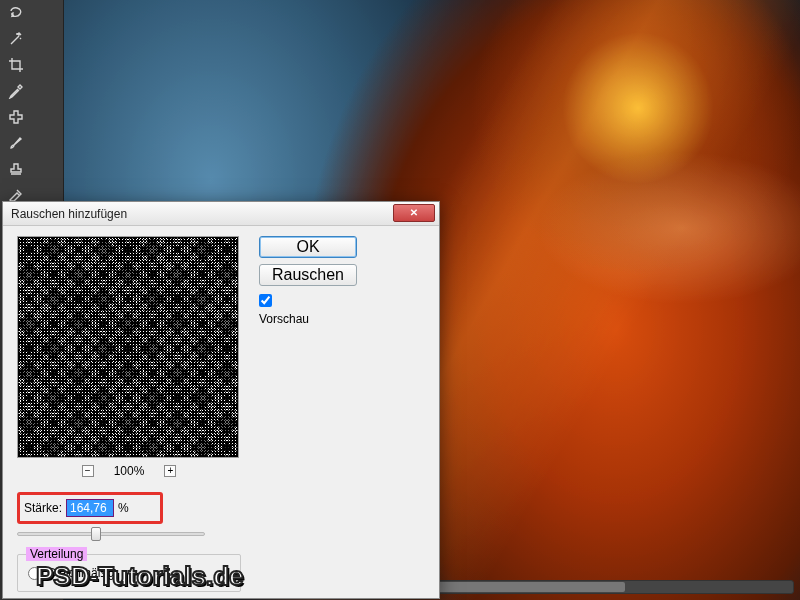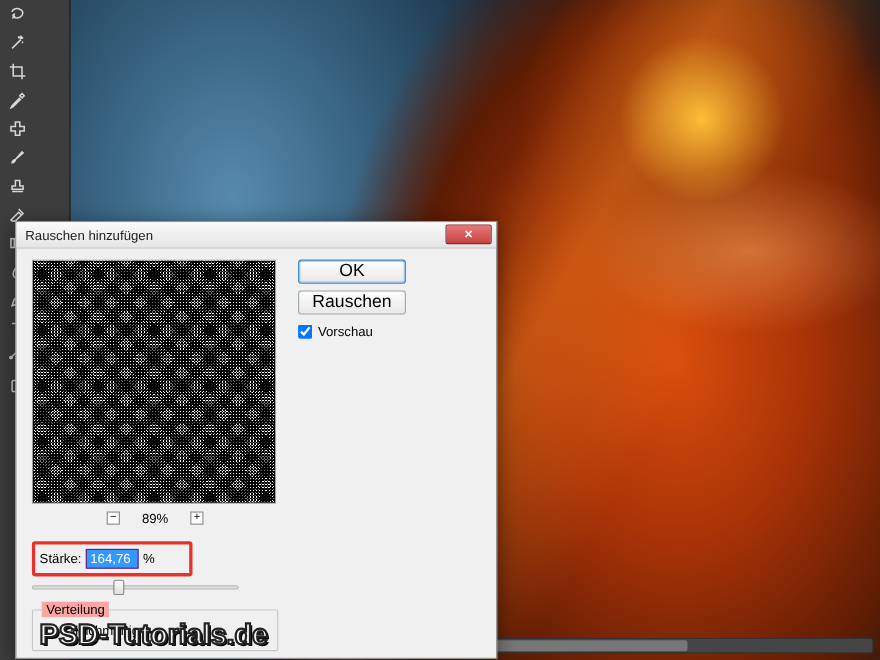--- a/index.html
+++ b/index.html
@@ -24,21 +24,21 @@
 .artwork::after { content: ""; position: absolute; inset: 0;
   background:
     radial-gradient(ellipse 28% 18% at 84% 38%, rgba(180,120,80,0.6) 0%, rgba(0,0,0,0) 70%),
     linear-gradient(120deg, rgba(0,0,0,0) 45%, rgba(230,120,40,0.35) 55%, rgba(0,0,0,0) 70%);
   mix-blend-mode: screen;
 }
 .scrollbar-h { position: absolute; left: 300px; bottom: 6px; width: 430px; height: 14px; background: #454545; border: 1px solid #333; border-radius: 3px; z-index: 2; }
 .scrollbar-h .thumb { position: absolute; left: 60px; top: 1px; width: 200px; height: 10px; background: #777; border-radius: 2px; }
 
 
-.dialog { position: absolute; left: 14px; top: 201px; width: 438px; height: 398px; background: #f0f0f0; border: 1px solid #8a8a8a; box-shadow: 0 4px 18px rgba(0,0,0,0.5); z-index: 20; font-size: 12px; color: #000; }
+.dialog { position: absolute; left: 2px; top: 201px; width: 438px; height: 398px; background: #f0f0f0; border: 1px solid #8a8a8a; box-shadow: 0 4px 18px rgba(0,0,0,0.5); z-index: 20; font-size: 12px; color: #000; }
 .titlebar { height: 24px; background: linear-gradient(#fbfbfb, #e4e4e4); border-bottom: 1px solid #c6c6c6; display: flex; align-items: center; padding: 0 4px 0 8px; font-size: 12px; color: #222; }
 .titlebar .spacer { flex: 1; }
 .close-btn { width: 42px; height: 18px; background: linear-gradient(#e67877, #c94342); border: 1px solid #8a2b2a; border-radius: 2px; display: flex; align-items: center; justify-content: center; color: #fff; font-weight: bold; font-size: 10px; margin-top: -2px; }
 
 .dialog-body { padding: 10px 12px 8px 14px; position: relative; display: flex; gap: 18px; height: calc(100% - 24px); }
 .left-col { width: 224px; }
 .right-col { flex: 1; padding-top: 0; }
 
 .preview-box { width: 222px; height: 222px; border: 1px solid #9a9a9a; background: #fff; background-image:
   repeating-linear-gradient(45deg, #000 0 1px, transparent 1px 2px),
@@ -53,28 +53,28 @@
 .amount-row { display: flex; align-items: center; gap: 4px; margin-top: 14px; border: 3px solid #e5322c; border-radius: 3px; padding: 4px 4px; width: 146px; }
 .amount-row label { color: #000; font-size: 12px; }
 .amount-input { width: 48px; height: 18px; border: 1px solid #701a75; font-size: 12px; padding: 1px 3px; background: #3399ff; color: #fff; text-align: left; }
 .amount-row .pct { font-size: 12px; }
 
 .slider-track { position: relative; margin: 2px 0 12px 0; width: 188px; height: 16px; }
 .slider-track .track { position: absolute; left: 0; right: 0; top: 6px; height: 4px; background: #dcdcdc; border: 1px solid #b8b8b8; border-radius: 2px; }
 .slider-track .thumb { position: absolute; top: 1px; left: 74px; width: 10px; height: 14px; background: linear-gradient(#fdfdfd,#dedede); border: 1px solid #888; border-radius: 2px; }
 
 .groupbox { border: 1px solid #c8c8c8; border-radius: 2px; padding: 8px 10px 8px 10px; position: relative; margin-top: 4px; }
-.groupbox .legend { position: absolute; top: -8px; left: 8px; background: #fca5a5; padding: 0 4px; font-size: 12px; }
+.groupbox .legend { position: absolute; top: -8px; left: 8px; background: #f0abfc; padding: 0 4px; font-size: 12px; }
 .radio-row { display: flex; align-items: center; gap: 6px; margin: 3px 0; font-size: 12px; }
 .radio-row input { margin: 0; }
 
 .btn { width: 98px; height: 22px; display: flex; align-items: center; justify-content: center; background: linear-gradient(#fefefe,#e8e8e8); border: 1px solid #9aa7ae; border-radius: 3px; font-size: 16px; margin-bottom: 6px; }
 .btn.primary { border: 1px solid #3a84c4; box-shadow: 0 0 0 1px #8cc2ee inset; }
 
-.vorschau { display: flex; align-items: center; gap: 5px; margin-top: 8px; font-size: 12px; }
+.vorschau { display: flex; align-items: flex-start; gap: 5px; margin-top: 8px; font-size: 12px; flex-direction: column; }
 .vorschau input { margin: 0; }
 
 
 .watermark { position: absolute; left: 36px; bottom: 8px; font-size: 26px; font-weight: 800; color: #fff; -webkit-text-stroke: 2px #222; text-shadow: 2px 2px 0 #000; letter-spacing: 0; z-index: 50; font-family: Arial Black, Arial, sans-serif; }
 </style>
 </head>
 <body>
 
 <div class="tool-palette">
   <div class="tool-btn">
@@ -167,21 +167,21 @@
         <span>✕</span>
       </div>
   </div>
   <div class="dialog-body">
     <div class="left-col">
       <div class="preview-box"></div>
       <div class="zoom-row">
         <div class="zoom-btn">
             <span>−</span>
           </div>
-        <span>89%</span>
+        <span>100%</span>
         <div class="zoom-btn">
             <span>+</span>
           </div>
       </div>
 
       <div class="amount-row">
         <label>Stärke:</label>
         <input class="amount-input" value="164,76" style="">
         <span class="pct">%</span>
       </div>

